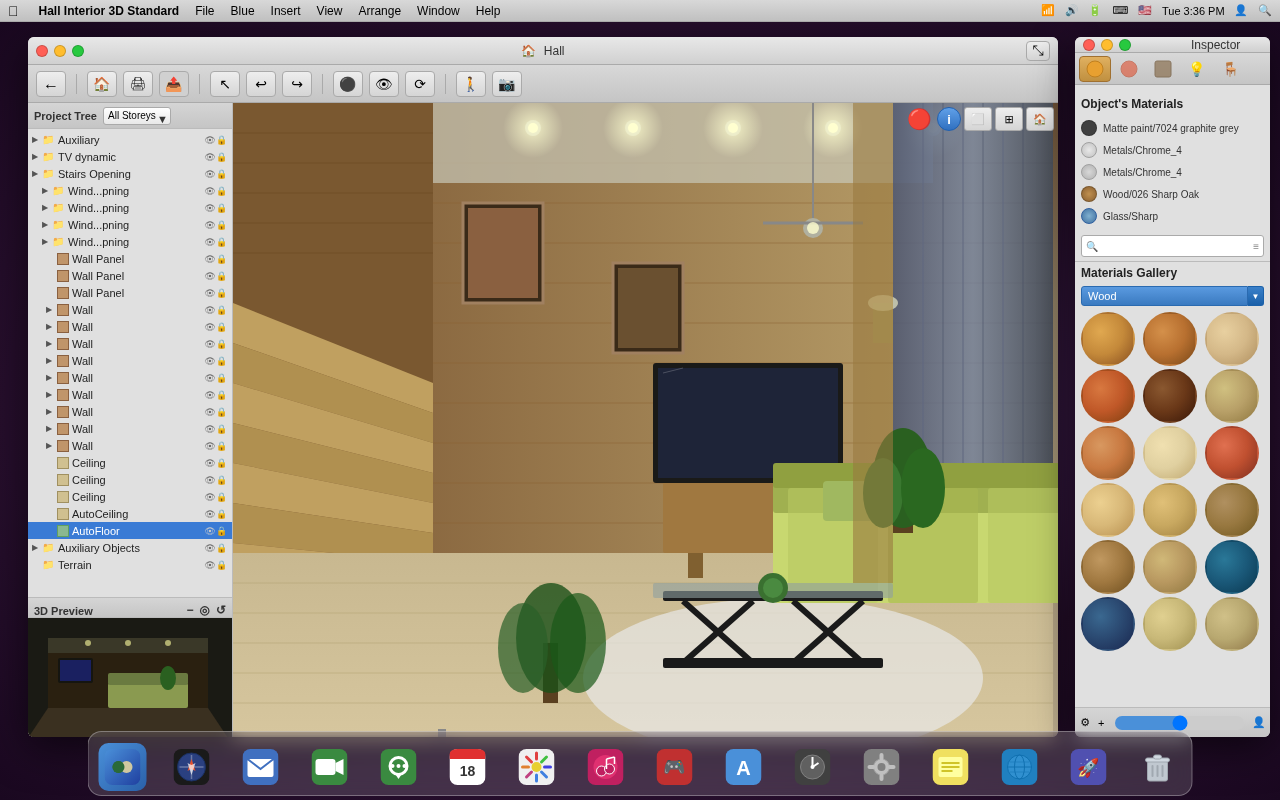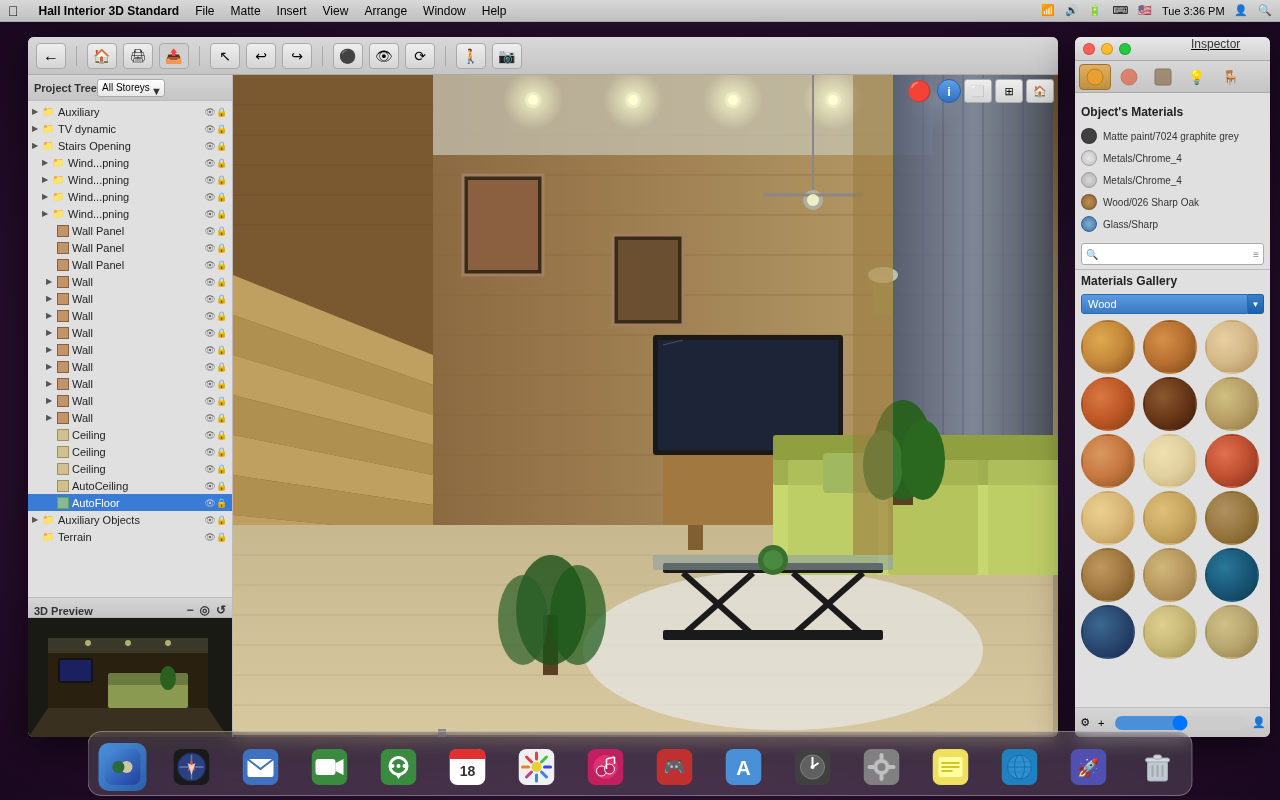--- a/index.html
+++ b/index.html
@@ -148,20 +148,21 @@
       flex-direction: column;
       overflow: hidden;
     }
     #project-tree-header {
       height: 26px;
       background: linear-gradient(to bottom, #d5d5d5, #c5c5c5);
       border-bottom: 1px solid #bbb;
       display: flex;
       align-items: center;
       padding: 0 6px;
+      gap: 6px;
     }
     #project-tree-header span {
       font-size: 11px;
       font-weight: 600;
       color: #333;
     }
     .storeys-select {
       height: 18px;
       font-size: 10px;
       background: linear-gradient(to bottom, #fff, #e8e8e8);
@@ -331,26 +332,26 @@
       width: 195px;
       height: 700px;
       background: #c8c8c8;
       border-radius: 6px;
       box-shadow: 0 10px 40px rgba(0,0,0,0.6);
       overflow: hidden;
       display: flex;
       flex-direction: column;
     }
     #inspector-titlebar {
-      height: 24px;
+      height: 16px;
       background: linear-gradient(to bottom, #e8e8e8, #d0d0d0);
       border-bottom: 1px solid #aaa;
       display: flex;
+      align-items: center;
       padding: 0 8px;
-      text-decoration: underline;
     }
     #inspector-title {
       font-size: 12px;
       color: #333;
       font-weight: 500;
       margin-left: 60px;
     }
     #inspector-toolbar {
       height: 32px;
       background: linear-gradient(to bottom, #d8d8d8, #c5c5c5);
@@ -563,21 +564,21 @@
       cursor: col-resize;
     }
   </style>
 </head>
 <body>
 
 <div id="menubar">
   <span class="apple-logo"></span>
   <span class="menu-item bold">Hall Interior 3D Standard</span>
   <span class="menu-item">File</span>
-  <span class="menu-item">Matte</span>
+  <span class="menu-item">Blue</span>
   <span class="menu-item">Insert</span>
   <span class="menu-item">View</span>
   <span class="menu-item">Arrange</span>
   <span class="menu-item">Window</span>
   <span class="menu-item">Help</span>
   <div class="right-items">
     <span>📶</span>
     <span>🔊</span>
     <span>🔋</span>
     <span>⌨</span>
@@ -585,20 +586,34 @@
     <span>Tue 3:36 PM</span>
     <span>👤</span>
     <span>🔍</span>
   </div>
 </div>
 
 <div id="desktop">
 
   <div id="main-window">
 
+    <div id="window-titlebar">
+      <div class="traffic-lights">
+        <div class="tl-btn tl-close"></div>
+        <div class="tl-btn tl-min"></div>
+        <div class="tl-btn tl-max"></div>
+      </div>
+      <div id="window-title">
+        <span class="win-title-icon">🏠</span>
+        <span>Hall</span>
+      </div>
+      <div style="margin-left:auto; display:flex; gap:4px;">
+        <div class="toolbar-btn" style="width:24px;height:20px;">⤡</div>
+      </div>
+    </div>
 
     <div id="toolbar">
       <div class="toolbar-btn" style="font-size:16px;">←</div>
       <div class="toolbar-separator"></div>
       <div class="toolbar-btn">🏠</div>
       <div class="toolbar-btn" style="font-size:13px;">🖨</div>
       <div class="toolbar-btn" style="background:#d0d0d0;">📤</div>
       <div class="toolbar-separator"></div>
       <div class="toolbar-btn">↖</div>
       <div class="toolbar-btn">↩</div>

